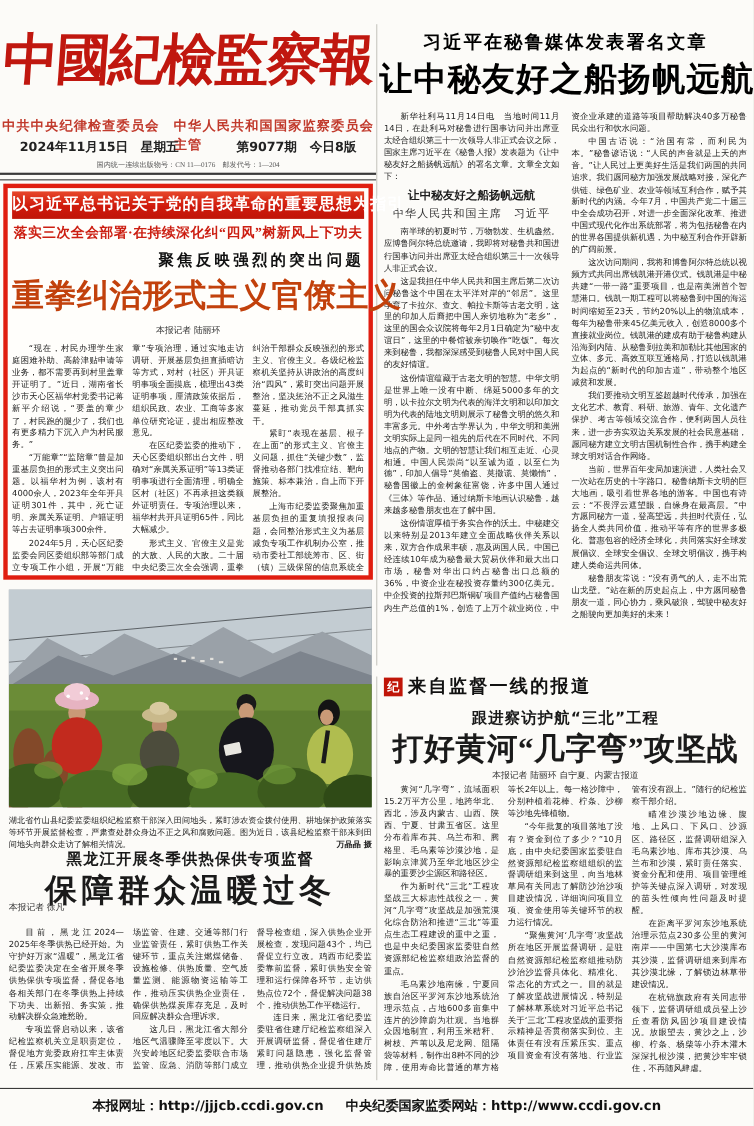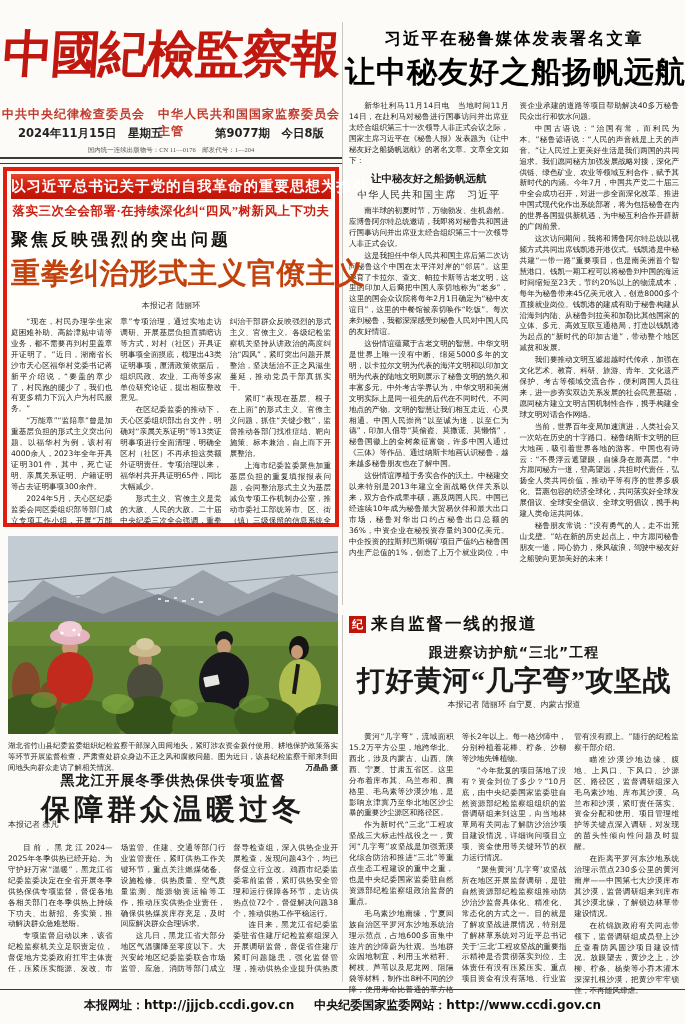--- a/index.html
+++ b/index.html
@@ -36,21 +36,21 @@
   .inner-h1{text-align:center;font-weight:bold;font-size:10.5px;margin:4px 0 2px 0;}
   .inner-h2{text-align:center;font-size:10px;color:#333;margin:0 0 4px 0;letter-spacing:1px;}
 
   
   .red-box{left:3px;top:167px;width:336px;height:360px;border:4px solid #e01e10;background:#fffefb;
       box-sizing:border-box;padding:3px 4px;}
   .banner{height:25px;line-height:25px;text-align:center;color:#fff;font-size:14.5px;font-weight:bold;
       letter-spacing:1px;background:linear-gradient(180deg,#e7472a 0%,#cf1a0c 55%,#c01508 100%);white-space:nowrap;}
   .subbanner{margin-top:4px;text-align:center;font-size:12.5px;font-weight:bold;color:#cc1f12;
       font-family:"Liberation Serif",serif;letter-spacing:.5px;white-space:nowrap;}
-  .box-kicker{margin-top:8px;text-align:left;font-size:17px;font-weight:bold;letter-spacing:3px;color:#111;}
+  .box-kicker{margin-top:8px;text-align:right;font-size:14px;font-weight:bold;letter-spacing:3px;color:#111;}
   .box-headline{margin-top:3px;text-align:center;font-size:29px;font-weight:900;letter-spacing:.5px;
       color:#c2410c;white-space:nowrap;}
   .box-byline{margin-top:6px;text-align:center;font-size:8px;color:#333;}
   .box-body{margin-top:6px;height:214px;}
 
   
   .photo{left:8px;top:536px;width:330px;height:198px;background:#9aa3a8;overflow:hidden;}
   .caption{left:8px;top:740px;width:330px;font-size:7.4px;line-height:1.5;text-align:justify;color:#222;
       font-family:"Liberation Serif",serif;}
   .caption b{font-family:"DejaVu Sans",sans-serif;}
@@ -64,21 +64,21 @@
 
   
   .sec-header{left:349px;top:613px;width:330px;display:flex;align-items:center;gap:5px;}
   .sec-logo{width:17px;height:17px;background:#c01508;color:#fff;font-size:11px;line-height:17px;
       text-align:center;font-weight:bold;}
   .sec-label{font-size:16.5px;font-weight:bold;font-family:"Liberation Serif",serif;letter-spacing:2px;color:#111;}
   .rb-kicker{left:349px;top:644px;width:330px;text-align:center;font-size:14px;font-weight:bold;letter-spacing:1px;}
   .rb-headline{left:345px;top:662px;width:338px;text-align:center;font-size:28px;font-weight:bold;
       font-family:"Liberation Serif",serif;letter-spacing:.5px;white-space:nowrap;}
   .rb-byline{left:349px;top:699px;width:330px;text-align:center;font-size:8px;color:#333;}
-  .rb-body{left:349px;top:713px;width:330px;height:269px;margin-top:19px;}
+  .rb-body{left:349px;top:713px;width:330px;height:269px;}
 
   
   .footer-rule{left:0;top:989px;width:685px;height:0;border-top:1.5px solid #3a3a3a;}
   .footer-text{left:0;top:997px;width:685px;text-align:center;font-size:12px;font-weight:bold;color:#111;}
   .footer-text span{margin:0 8px;}
 </style>
 </head>
 <body>
 
 <div class="page">

